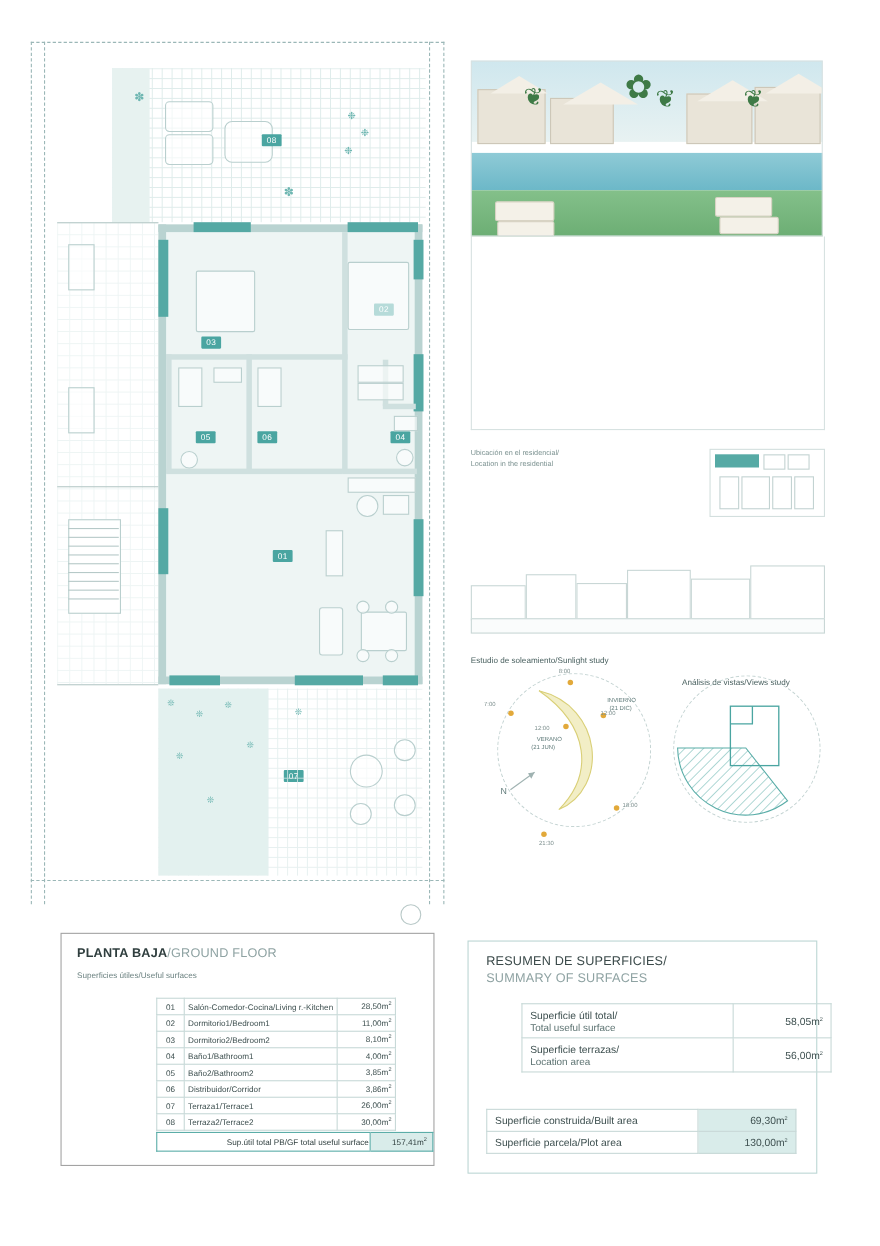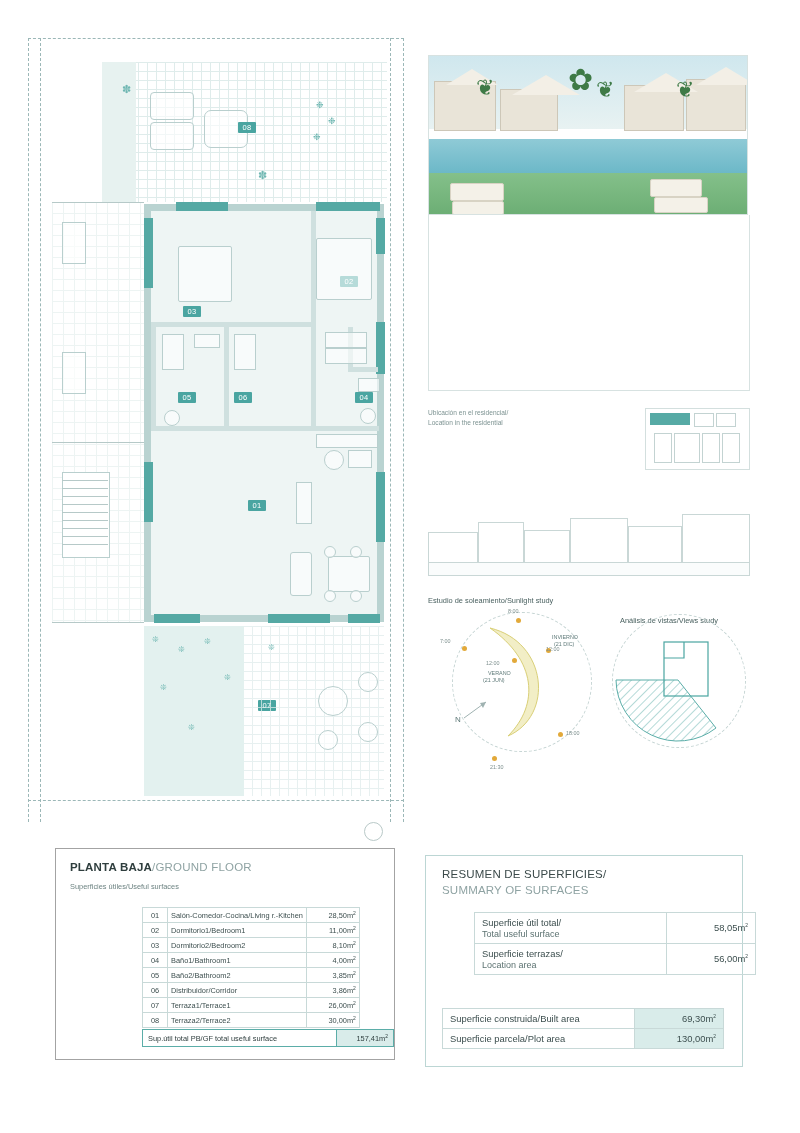--- a/index.html
+++ b/index.html
@@ -343,21 +343,21 @@
           <td class="num">08</td>
           <td>Terraza2/Terrace2</td>
           <td class="area"><span>30,00m</span><span class="sup">2</span></td>
         </tr>
       </tbody>
     </table>
 
     <table class="abs totrow" style="left:86px;top:180px;border-collapse:collapse;">
       <tbody>
           <tr>
-        <td class="lbl" style="border:1px solid #5bada8;border-right:none;width:190px;height:14px;">Sup.útil total PB/GF total useful surface</td>
+        <td class="lbl" style="border:1px solid #5bada8;border-right:none;width:190px;height:14px;text-align:right;">Sup.útil total PB/GF total useful surface</td>
         <td class="val" style="border:1px solid #5bada8;width:46px;"><span>157,41m</span><span class="sup">2</span></td>
       </tr>
         </tbody>
     </table>
   </div>
 
   <div class="abs" id="rtable">
     <div class="abs tblhead" style="left:16px;top:12px;">RESUMEN DE SUPERFICIES/</div>
     <div class="abs tblhead light" style="left:16px;top:28px;">SUMMARY OF SURFACES</div>
 

